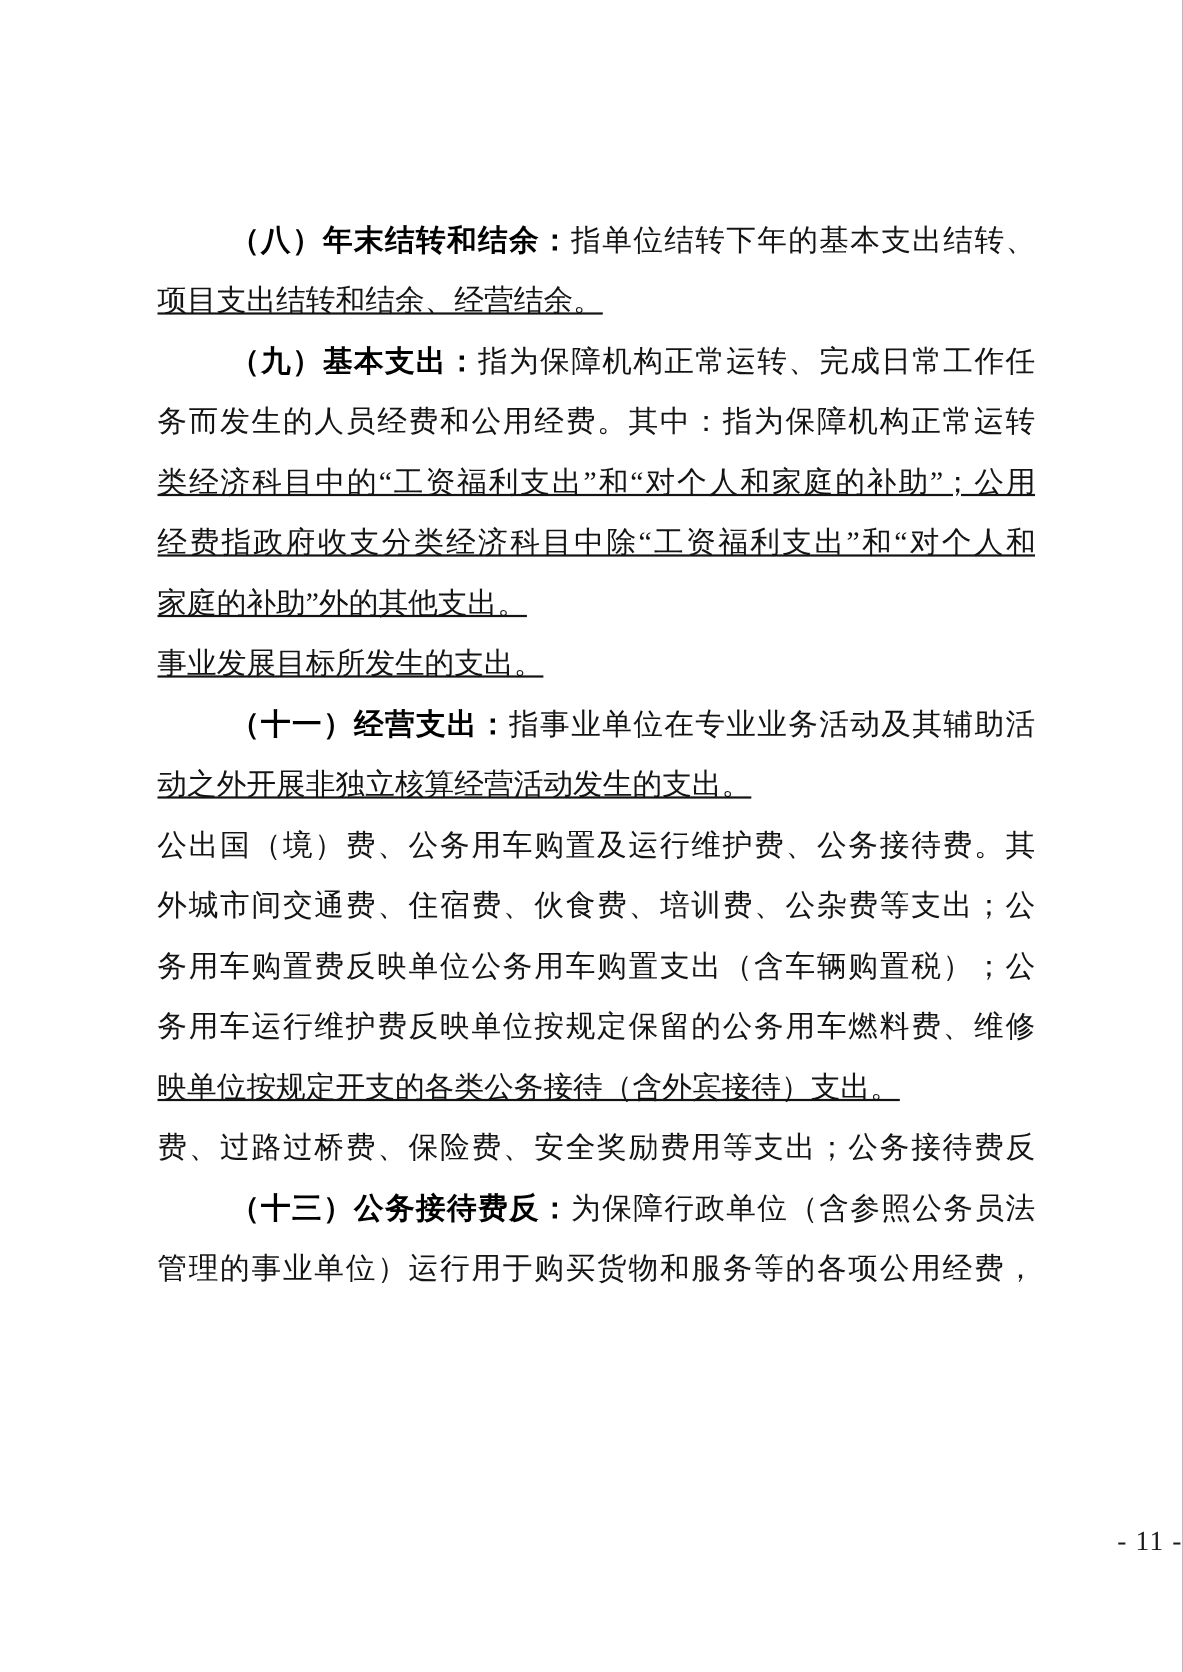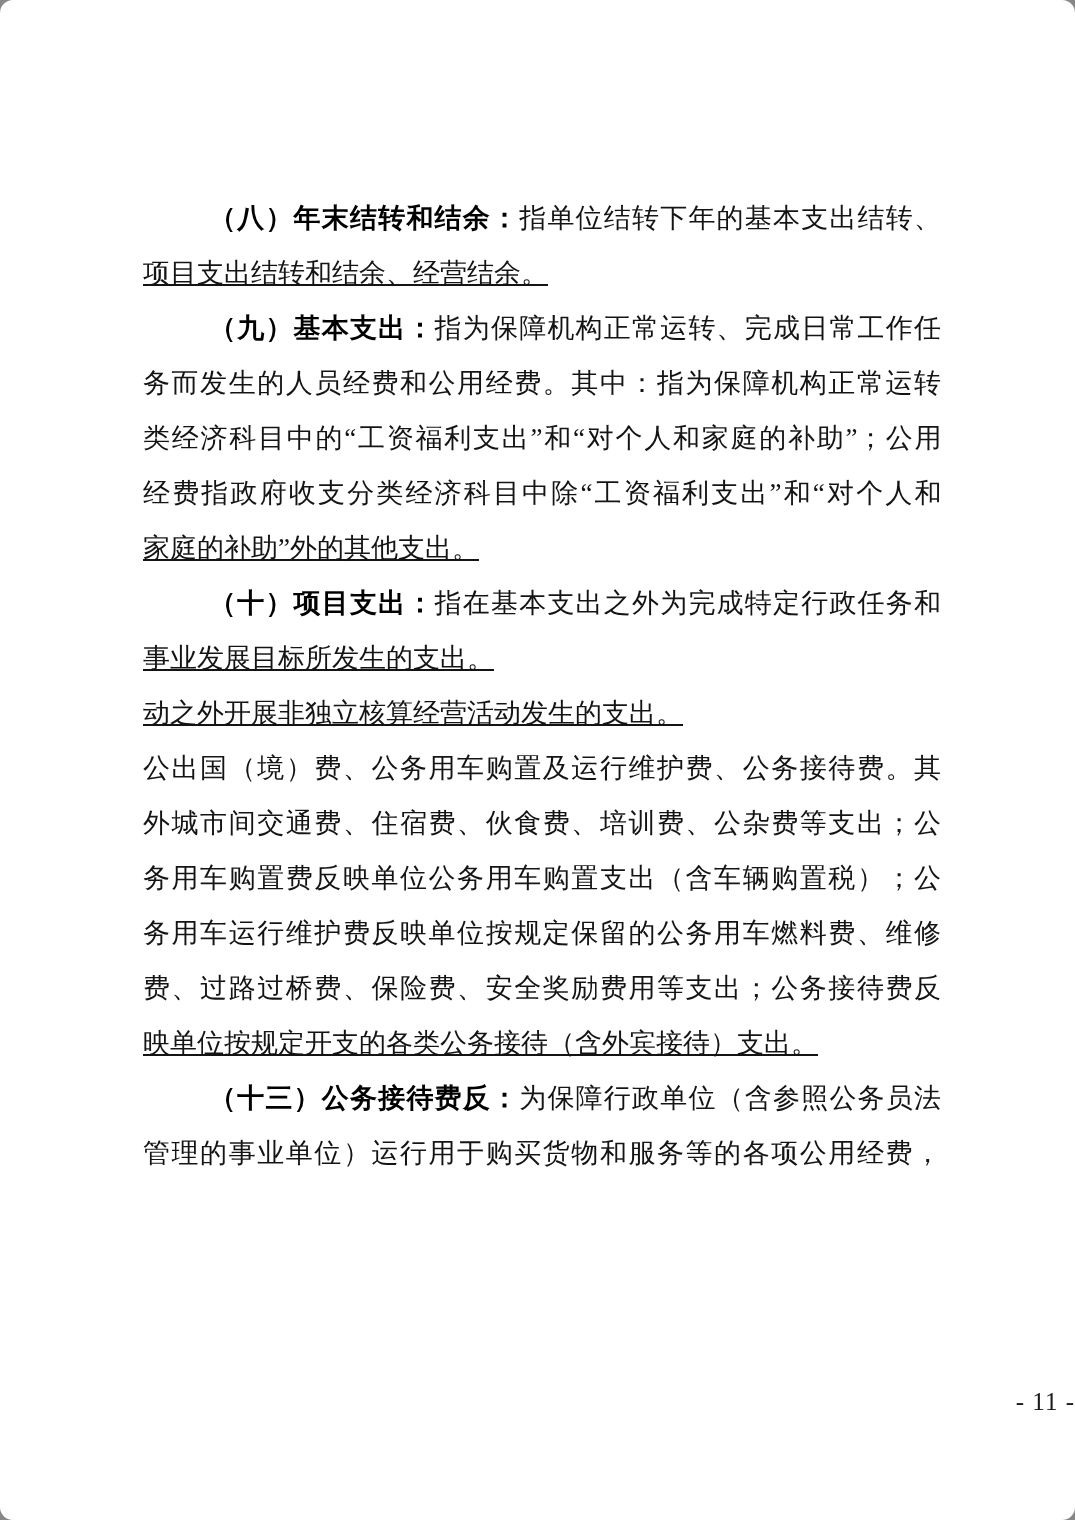--- a/index.html
+++ b/index.html
@@ -6,21 +6,20 @@
   html, body { background: #888; }
   .page {
     position: relative;
     width: 1075px;
     height: 1520px;
     margin: 0 auto;
     background: #ffffff;
     overflow: hidden;
     font-family: "Liberation Serif", "DejaVu Serif", serif;
     color: #141414;
-    border-radius: 13px;
   }
   .content {
     position: absolute;
     left: 143px;
     top: 191px;
     width: 798px;
     font-size: 27px;
     line-height: 55px;
   }
   .para { margin: 0; }
@@ -33,20 +32,21 @@
   }
   .line.end {
     text-align-last: left;
     text-decoration: underline;
   }
   .line.first {
     text-indent: 66px;
   }
   .line.tight {
     letter-spacing: -0.5px;
+    text-decoration: underline;
   }
   .head {
     font-weight: 700;
     color: #000000;
   }
   .footer {
     position: absolute;
     top: 1388px;
     left: 0;
     width: 100%;
@@ -69,35 +69,35 @@
 
     <div class="para">
       <div class="line first"><span class="head">（九）基本支出：</span><span>指为保障机构正常运转、完成日常工作任</span></div>
       <div class="line">务而发生的人员经费和公用经费。其中：指为保障机构正常运转</div>
       <div class="line tight">类经济科目中的“工资福利支出”和“对个人和家庭的补助”；公用</div>
       <div class="line tight">经费指政府收支分类经济科目中除“工资福利支出”和“对个人和</div>
       <div class="line end">家庭的补助”外的其他支出。</div>
     </div>
 
     <div class="para">
-      <div class="line first"><span class="head">（十）项目支出：</span><span>指在基本支出之外为完成特定行政任务和</span></div>
       <div class="line end">事业发展目标所发生的支出。</div>
     </div>
 
     <div class="para">
+      <div class="line first"><span class="head">（十一）经营支出：</span><span>指事业单位在专业业务活动及其辅助活</span></div>
       <div class="line end">动之外开展非独立核算经营活动发生的支出。</div>
     </div>
 
     <div class="para">
       <div class="line">公出国（境）费、公务用车购置及运行维护费、公务接待费。其</div>
       <div class="line">外城市间交通费、住宿费、伙食费、培训费、公杂费等支出；公</div>
       <div class="line">务用车购置费反映单位公务用车购置支出（含车辆购置税）；公</div>
       <div class="line">务用车运行维护费反映单位按规定保留的公务用车燃料费、维修</div>
+      <div class="line end">映单位按规定开支的各类公务接待（含外宾接待）支出。</div>
       <div class="line">费、过路过桥费、保险费、安全奖励费用等支出；公务接待费反</div>
-      <div class="line end">映单位按规定开支的各类公务接待（含外宾接待）支出。</div>
     </div>
 
     <div class="para">
       <div class="line first"><span class="head">（十三）公务接待费反：</span><span>为保障行政单位（含参照公务员法</span></div>
       <div class="line">管理的事业单位）运行用于购买货物和服务等的各项公用经费，</div>
     </div>
 
   </div>
 
   <div class="footer">- 11 -</div>

